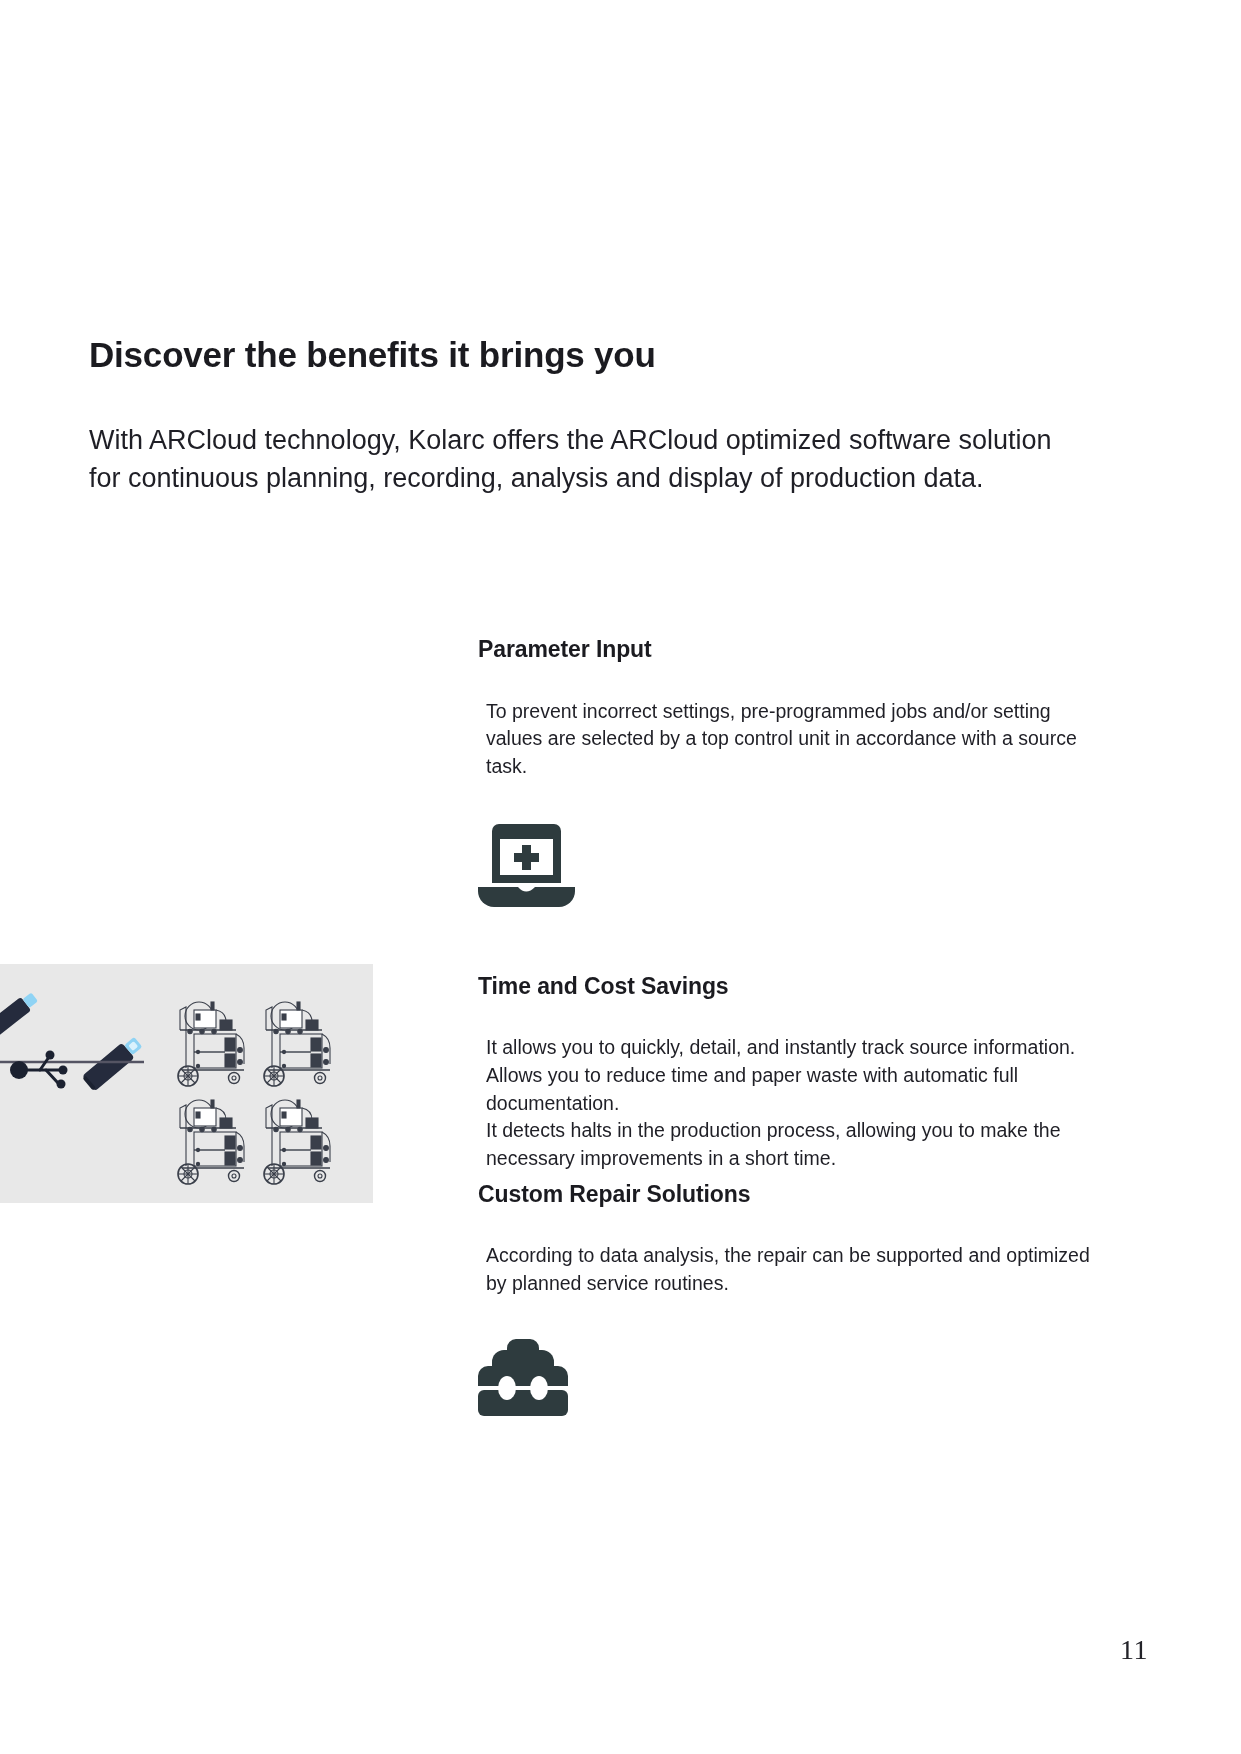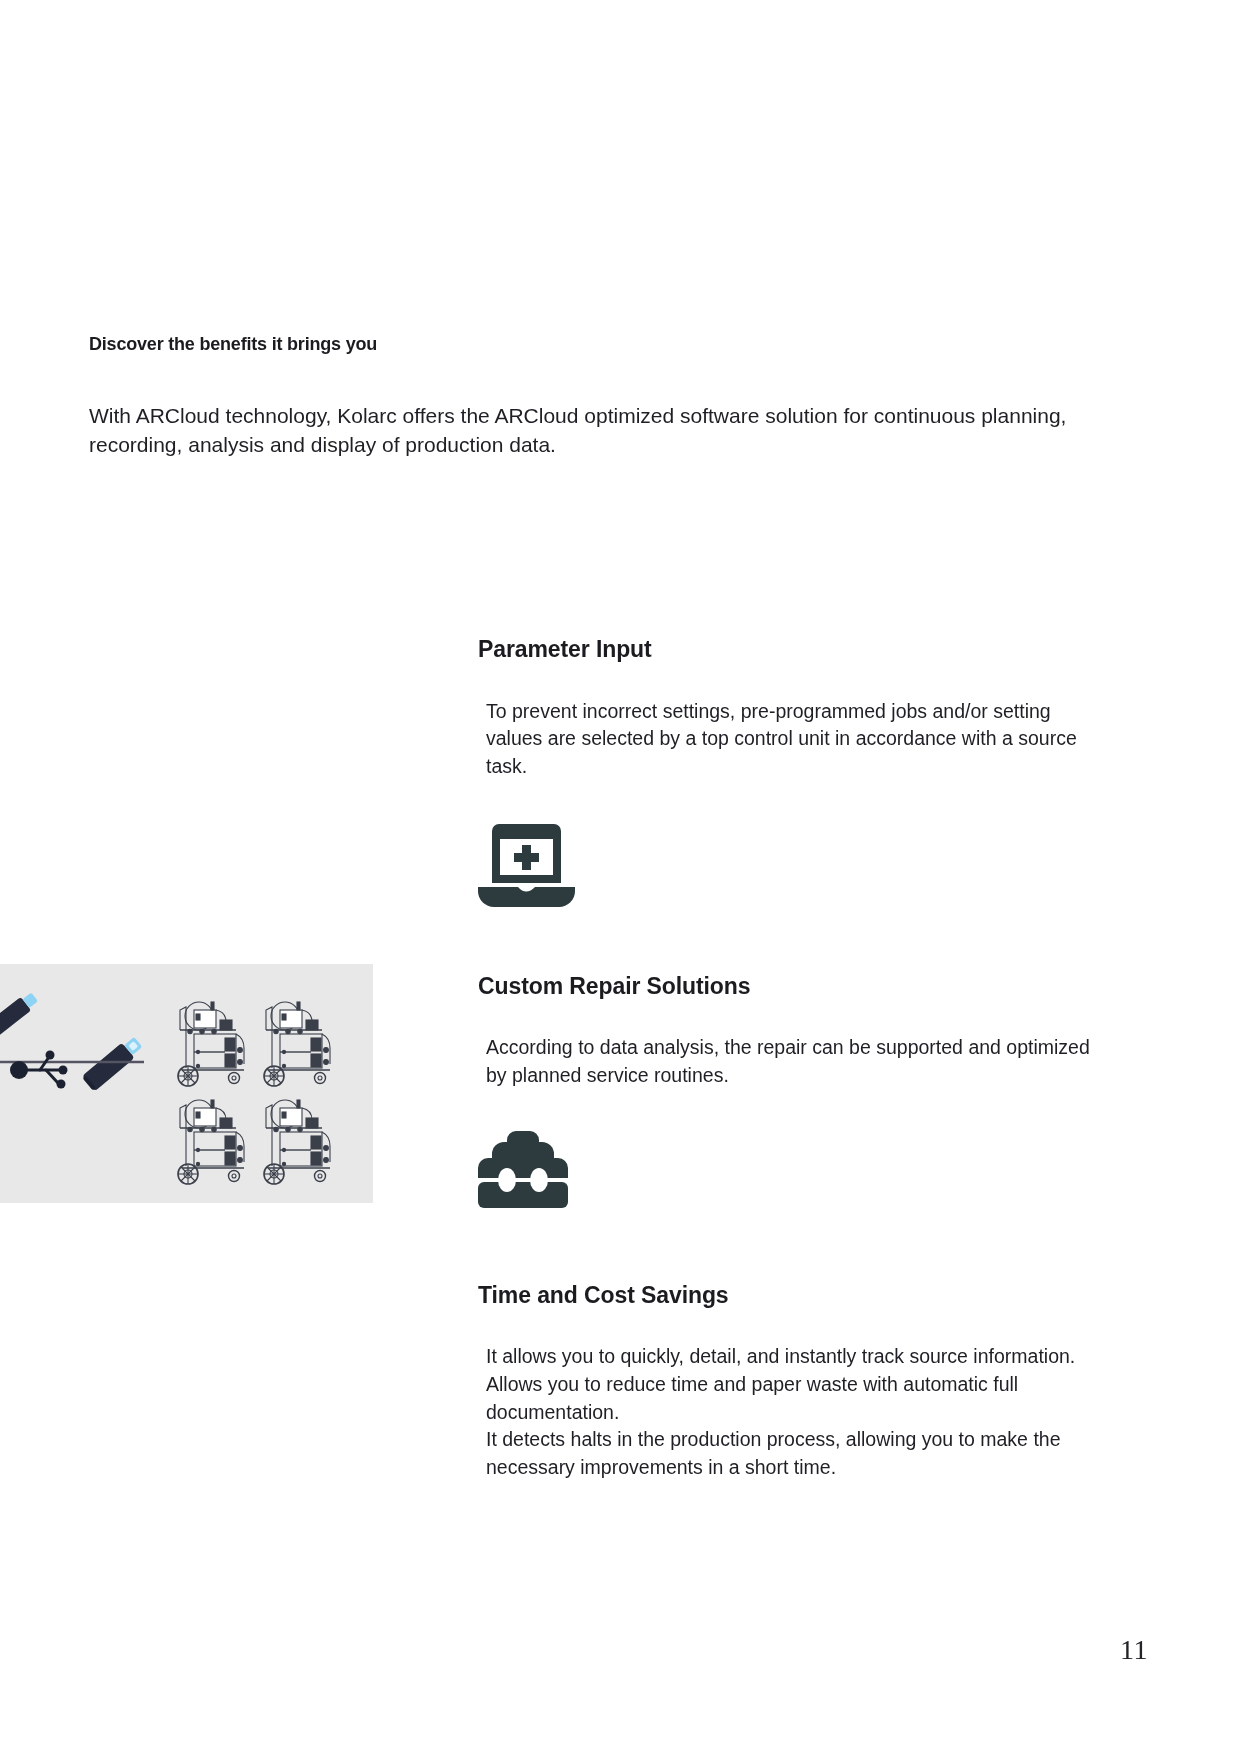--- a/index.html
+++ b/index.html
@@ -17,29 +17,29 @@
   }
 
   
   .intro {
     position: absolute;
     left: 89px;
     top: 334px;
     width: 1000px;
   }
   .intro-title {
-    font-size: 18px;
+    font-size: 35px;
     font-weight: bold;
     letter-spacing: -0.2px;
     color: #1b1b20;
     margin: 0 0 45px 0;
     line-height: 1.2;
   }
   .intro-body {
-    font-size: 21px;
+    font-size: 27px;
     line-height: 1.42;
     color: #1f1f26;
     margin: 0;
     max-width: 1000px;
   }
 
   
   .illus-panel {
     position: absolute;
     left: 0;
@@ -185,39 +185,39 @@
     <p class="feature-body">To prevent incorrect settings, pre-programmed jobs and/or setting values are selected by a top control unit in accordance with a source task.</p>
     <div class="feature-icon">
       <svg width="97" height="86" viewBox="0 0 97 86" xmlns="http://www.w3.org/2000/svg">
         <path d="M14 6 a7 7 0 0 1 7-7 h55 a7 7 0 0 1 7 7 v52 h-69 z" fill="#2e3b3e" transform="translate(0,4)"></path>
         <rect x="22" y="18" width="53" height="36" fill="#ffffff"></rect>
         <path d="M44 24 h9 v8 h8 v9 h-8 v8 h-9 v-8 h-8 v-9 h8 z" fill="#2e3b3e"></path>
         <path d="M0 66 h97 v4 a16 16 0 0 1 -16 16 h-65 a16 16 0 0 1 -16 -16 z" fill="#2e3b3e"></path>
         <path d="M40 66 q8 9 17 0 z" fill="#ffffff"></path>
       </svg>
     </div>
+  </section>
+
+  <section class="feature">
+    <h2 class="feature-title">Time and Cost Savings</h2>
+    <p class="feature-body" style="white-space: pre-line;">It allows you to quickly, detail, and instantly track source information.
+Allows you to reduce time and paper waste with automatic full documentation.
+It detects halts in the production process, allowing you to make the necessary improvements in a short time.</p>
   </section>
 
   <section class="feature">
     <h2 class="feature-title">Custom Repair Solutions</h2>
     <p class="feature-body">According to data analysis, the repair can be supported and optimized by planned service routines.</p>
     <div class="feature-icon">
       <svg width="90" height="80" viewBox="0 0 90 80" xmlns="http://www.w3.org/2000/svg">
         <path d="M29 2 a9 9 0 0 1 9 -9 h14 a9 9 0 0 1 9 9 v20 h-11 v-14 h-10 v14 h-11 z" fill="#2e3b3e" transform="translate(0,8)"></path>
         <path d="M14 24 a12 12 0 0 1 12 -12 h38 a12 12 0 0 1 12 12 v20 h-62 z" fill="#2e3b3e"></path>
         <path d="M0 38 a10 10 0 0 1 10 -10 h70 a10 10 0 0 1 10 10 v10 h-90 z" fill="#2e3b3e"></path>
         <rect x="0" y="52" width="90" height="26" rx="6" fill="#2e3b3e"></rect>
         <ellipse cx="29" cy="50" rx="9" ry="12" fill="#ffffff"></ellipse>
         <ellipse cx="61" cy="50" rx="9" ry="12" fill="#ffffff"></ellipse>
       </svg>
     </div>
   </section>
 
-  <section class="feature">
-    <h2 class="feature-title">Time and Cost Savings</h2>
-    <p class="feature-body" style="white-space: pre-line;">It allows you to quickly, detail, and instantly track source information.
-Allows you to reduce time and paper waste with automatic full documentation.
-It detects halts in the production process, allowing you to make the necessary improvements in a short time.</p>
-  </section>
-
 </div>
 
 <div class="page-number">11</div>
 
 </body></html>

